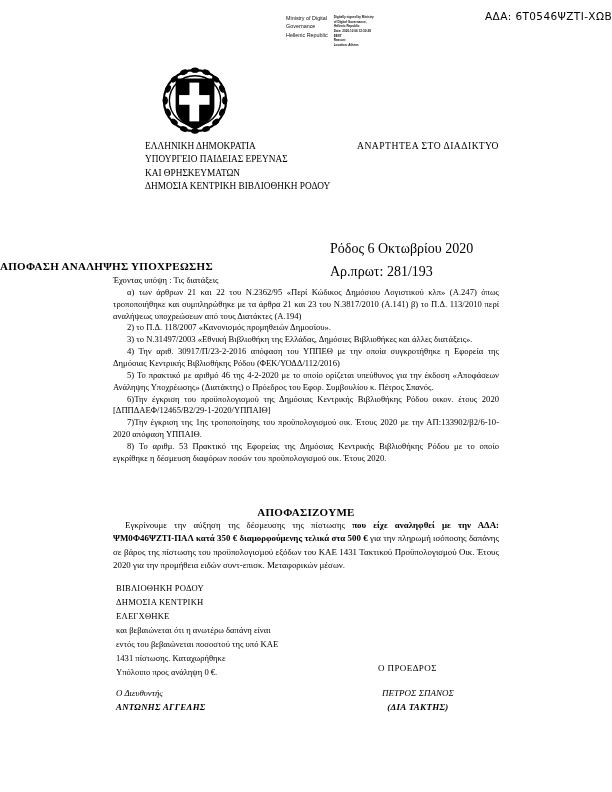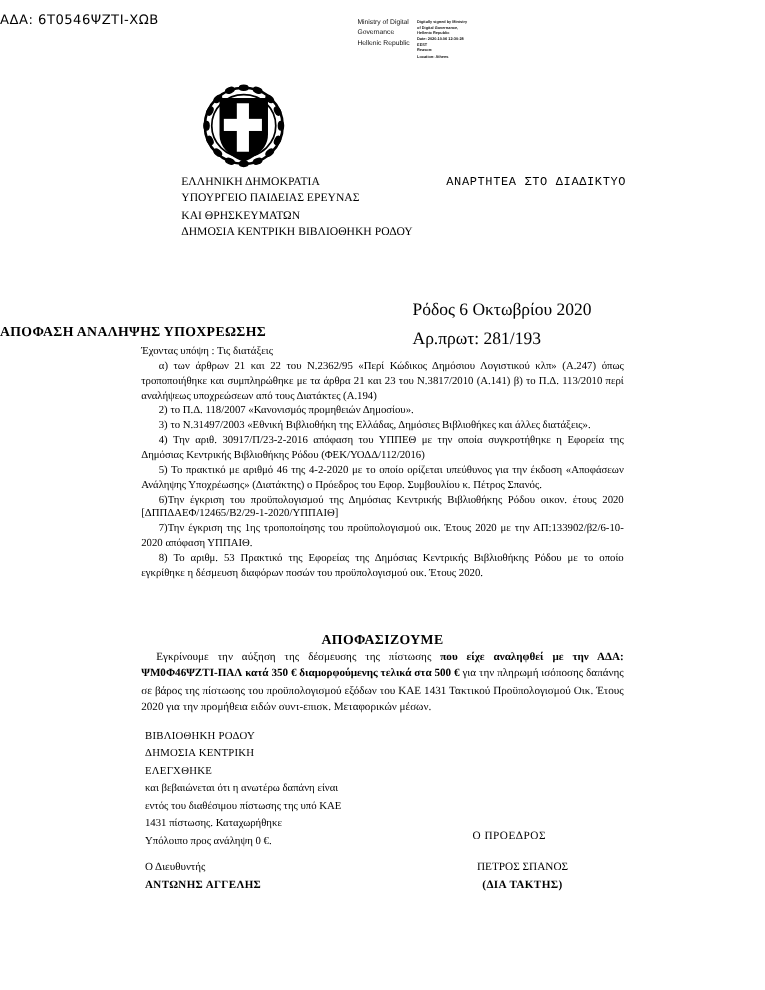--- a/index.html
+++ b/index.html
@@ -23,21 +23,21 @@
     width: 612px;
     height: 792px;
   }
 
   
   .ada-stamp {
     position: absolute;
     top: 10px;
     left: 0;
     width: 612px;
-    text-align: left;
+    text-align: right;
     font-family: "DejaVu Sans", sans-serif;
     font-size: 10.5px;
     letter-spacing: 0.4px;
     white-space: nowrap;
   }
 
   
   .sig-block {
     position: absolute;
     top: 14px;
@@ -87,21 +87,21 @@
     top: 0;
     font-family: "Liberation Serif", serif;
     font-size: 9.3px;
     line-height: 1.45;
     white-space: nowrap;
   }
   .hdr-right {
     position: absolute;
     left: 330px;
     top: 0;
-    font-family: Liberation Mono, monospace;
+    font-family: Liberation Serif, serif;
     font-size: 9.6px;
     letter-spacing: 0.5px;
     white-space: nowrap;
   }
 
   
   .meta {
     position: absolute;
     top: 198px;
     left: 0;
@@ -204,20 +204,21 @@
     white-space: nowrap;
   }
 
   
   .signatures {
     position: absolute;
     top: 686px;
     left: 0;
     width: 509px;
     height: 40px;
+    font-style: italic;
   }
   .sign-col-left {
     position: absolute;
     left: 116px;
     top: 0;
     font-size: 8.8px;
     line-height: 1.6;
     white-space: nowrap;
   }
   .sign-col-right {
@@ -325,21 +326,21 @@
 
   <div class="decision">
     <p><span>Εγκρίνουμε την αύξηση της δέσμευσης της πίστωσης  </span><b>που είχε αναληφθεί με την ΑΔΑ: ΨΜ0Φ46ΨΖΤΙ-ΠΑΛ κατά 350 €  διαμορφούμενης τελικά στα 500 €</b><span> για την πληρωμή ισόποσης δαπάνης σε βάρος της πίστωσης του προϋπολογισμού εξόδων του ΚΑΕ 1431 Τακτικού Προϋπολογισμού  Οικ. Έτους 2020 για την προμήθεια ειδών συντ-επισκ. Μεταφορικών μέσων.</span></p>
   </div>
 
   <div class="verify">
     <div class="cap">ΒΙΒΛΙΟΘΗΚΗ ΡΟΔΟΥ</div>
     <div class="cap">ΔΗΜΟΣΙΑ ΚΕΝΤΡΙΚΗ</div>
     <div class="cap">ΕΛΕΓΧΘΗΚΕ</div>
     <div>και βεβαιώνεται ότι η ανωτέρω δαπάνη είναι</div>
-    <div>εντός του διαθέσιμου πίστωσης της υπό ΚΑΕ</div>
+    <div>εντός του βεβαιώνεται ποσοστού της υπό ΚΑΕ</div>
     <div>1431  πίστωσης. Καταχωρήθηκε</div>
     <div>Υπόλοιπο προς ανάληψη  0 €.</div>
   </div>
 
   <div class="president">Ο ΠΡΟΕΔΡΟΣ</div>
 
   <div class="signatures">
     <div class="sign-col-left">
       <div>Ο Διευθυντής</div>
       <div class="sign-name">ΑΝΤΩΝΗΣ ΑΓΓΕΛΗΣ</div>

